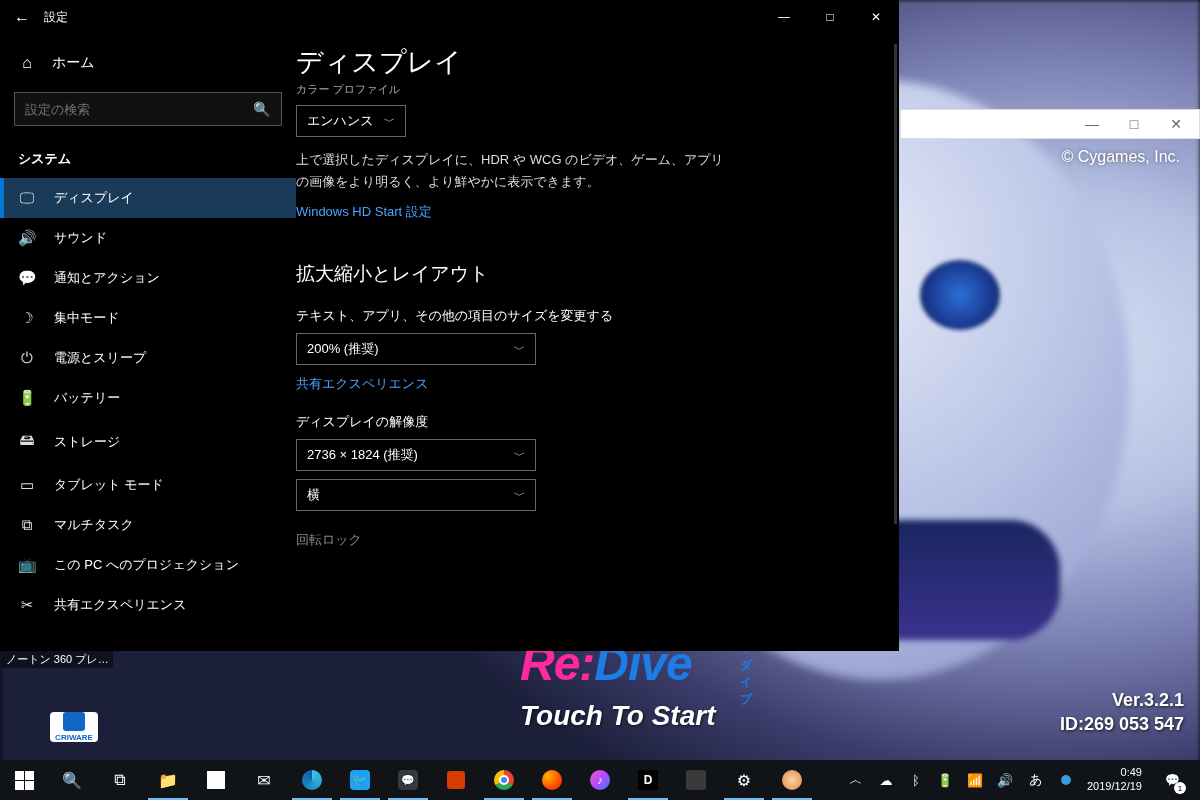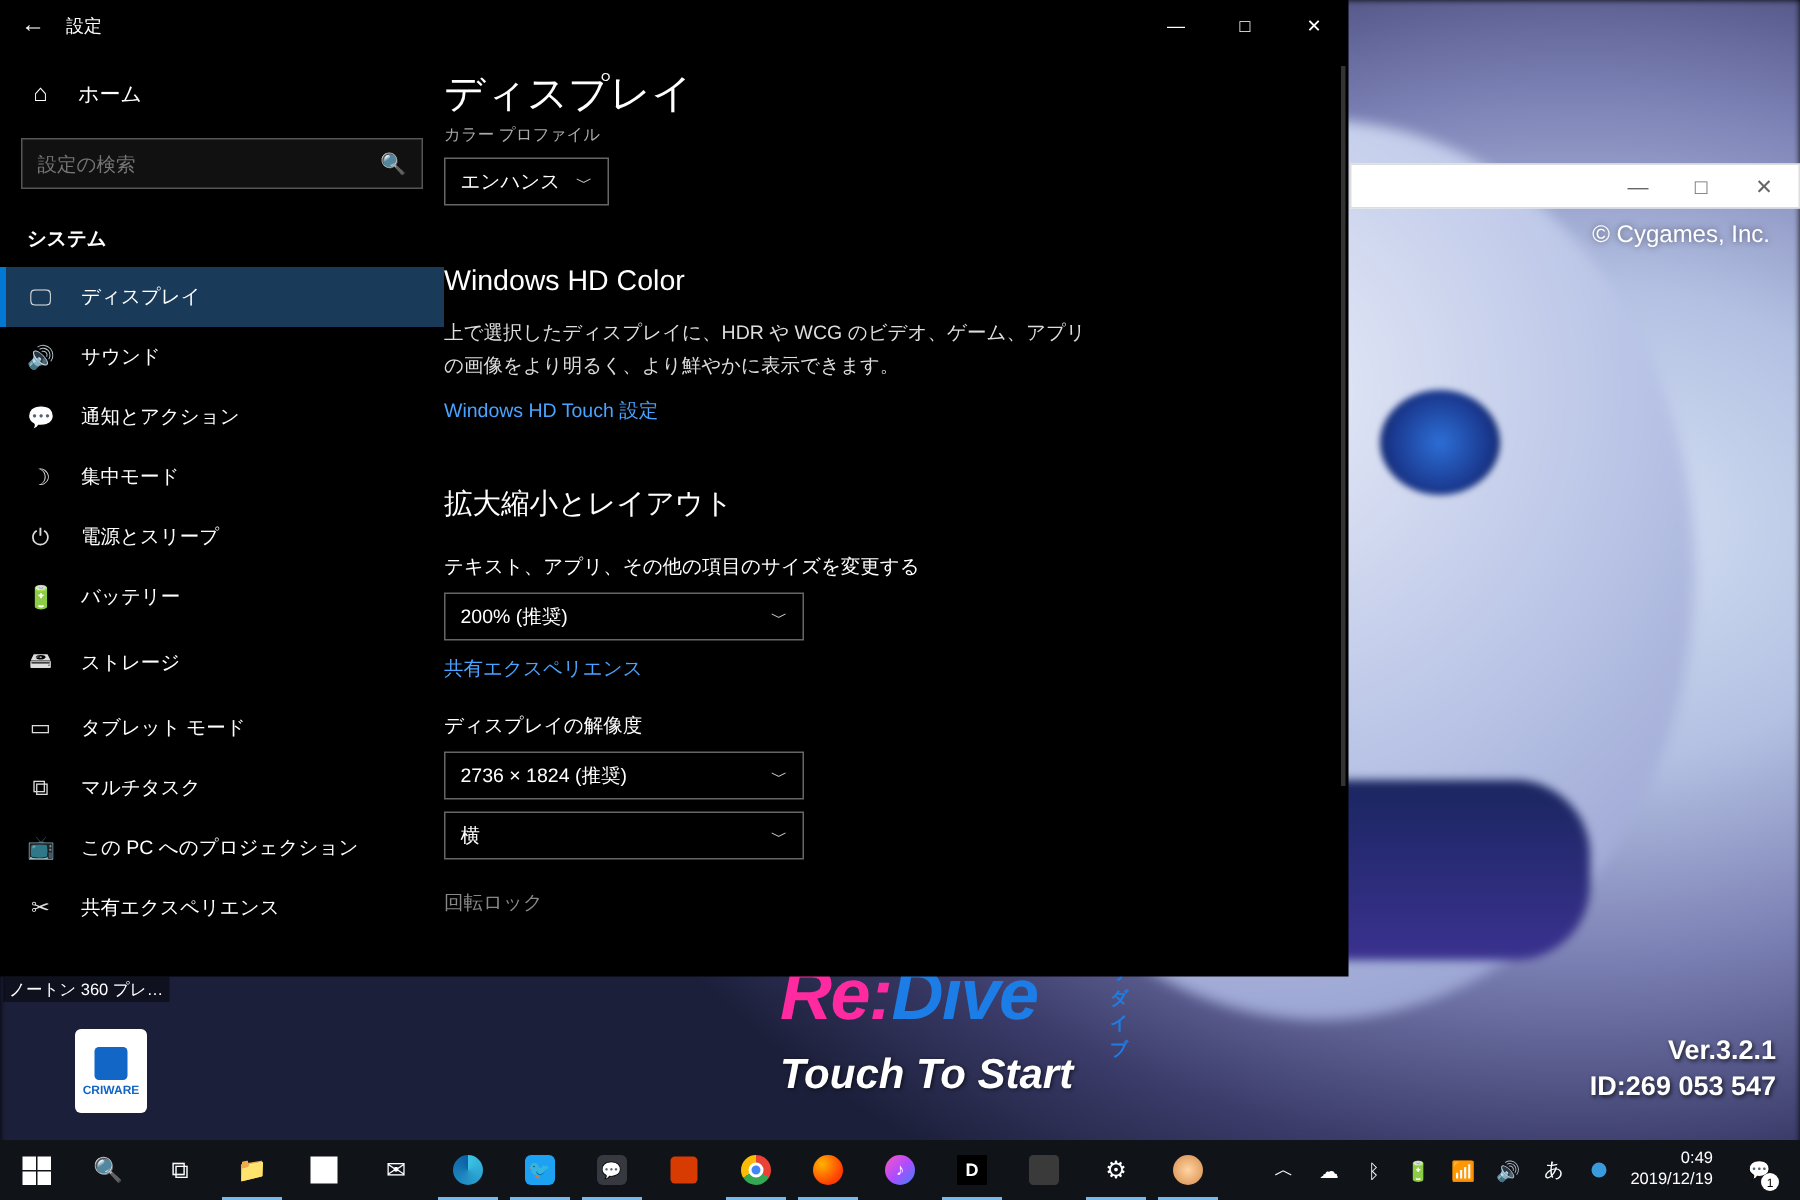--- a/index.html
+++ b/index.html
@@ -15,21 +15,21 @@
   
   .game-window{position:absolute;top:109px;left:900px;width:300px;height:30px;background:#fff;border:1px solid #ddd;display:flex;justify-content:flex-end;align-items:center;gap:20px;padding-right:12px;}
   .game-window .wbtn{width:22px;height:22px;display:flex;align-items:center;justify-content:center;color:#666;font-size:14px;}
   .cygames{position:absolute;top:148px;right:20px;color:#fff;font-size:16px;font-weight:500;text-shadow:0 0 4px rgba(0,0,0,.5);}
   .redive-logo{position:absolute;top:636px;left:520px;font-size:48px;font-weight:700;font-style:italic;letter-spacing:-1px;}
   .redive-logo .re{color:#ff2aa0;}
   .redive-logo .dive{color:#1d7de6;}
   .redive-logo .kana{position:absolute;top:4px;left:220px;font-size:12px;color:#1d7de6;font-style:normal;font-weight:600;letter-spacing:2px;}
   .touch-start{position:absolute;top:700px;left:520px;color:#fff;font-size:28px;font-weight:700;font-style:italic;text-shadow:1px 1px 3px rgba(0,0,0,.6);}
   .version-block{position:absolute;bottom:64px;right:16px;text-align:right;color:#fff;font-size:18px;font-weight:700;text-shadow:1px 1px 3px rgba(0,0,0,.7);line-height:1.3;}
-  .criware{position:absolute;bottom:58px;left:50px;width:48px;height:56px;background:#fff;border-radius:4px;display:flex;flex-direction:column;align-items:center;justify-content:center;}
+  .criware{position:absolute;bottom:58px;left:50px;width:48px;height:30px;background:#fff;border-radius:4px;display:flex;flex-direction:column;align-items:center;justify-content:center;}
   .criware .cube{width:22px;height:22px;background:#1166c6;border-radius:3px;}
   .criware .txt{font-size:8px;font-weight:700;color:#1166c6;margin-top:2px;}
 
   
   .settings-window{position:absolute;top:0;left:0;width:899px;height:651px;background:#000;color:#fff;display:flex;flex-direction:column;}
   .settings-titlebar{height:34px;display:flex;align-items:center;}
   .settings-titlebar .back{width:44px;text-align:center;font-size:16px;color:#fff;}
   .settings-titlebar .title{font-size:12px;}
   .settings-titlebar .spacer{flex:1;}
   .settings-titlebar .winctl{width:46px;height:34px;display:flex;align-items:center;justify-content:center;color:#fff;font-size:12px;}
@@ -174,23 +174,22 @@
     </div>
 
     <div class="content">
       <h1>ディスプレイ</h1>
       <div class="sub-small">カラー プロファイル</div>
       <div class="dd small">
         <span>エンハンス</span>
           <span class="chev">﹀</span>
       </div>
 
-      <h2 class="section">Windows HD Color</h2>
       <div class="desc">上で選択したディスプレイに、HDR や WCG のビデオ、ゲーム、アプリの画像をより明るく、より鮮やかに表示できます。</div>
-      <a class="link">Windows HD Touch 設定</a>
+      <a class="link">Windows HD Start 設定</a>
 
       <h2 class="section">拡大縮小とレイアウト</h2>
       <div class="field-label">テキスト、アプリ、その他の項目のサイズを変更する</div>
       <div class="dd mid" style="margin-top:8px">
         <span>200% (推奨)</span>
           <span class="chev">﹀</span>
       </div>
       <a class="link">共有エクスペリエンス</a>
 
       <div class="field-label">ディスプレイの解像度</div>

